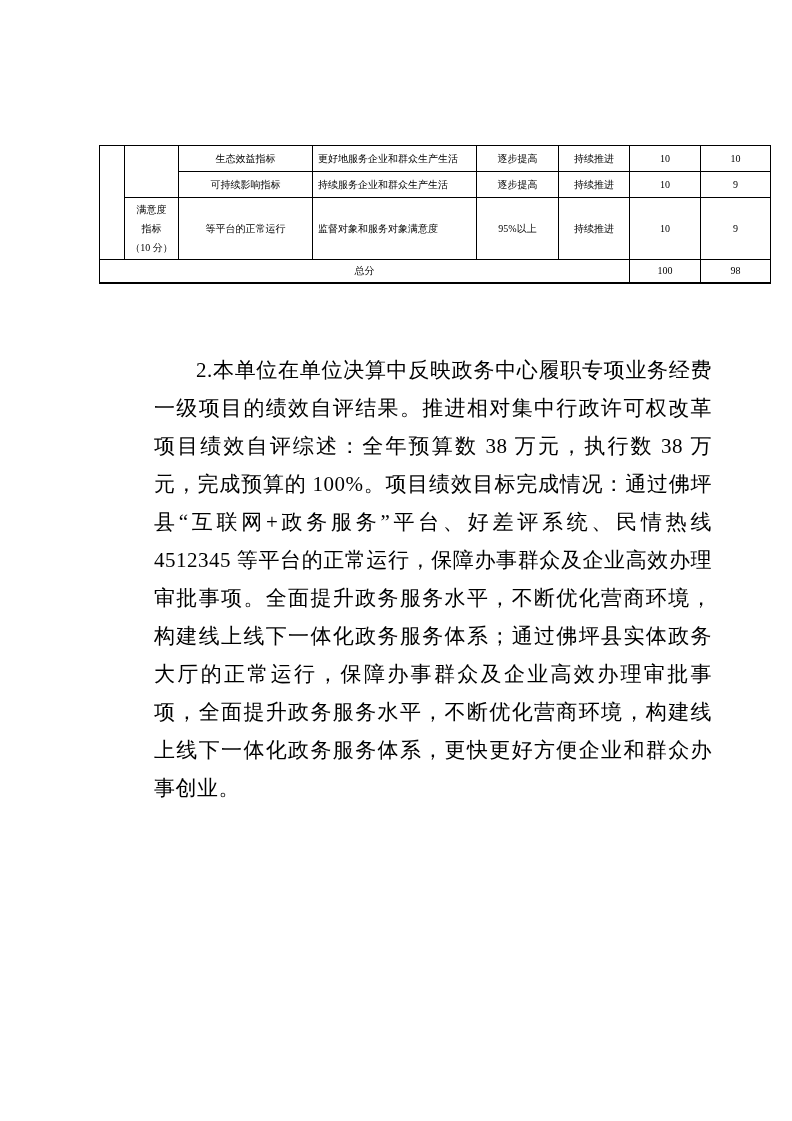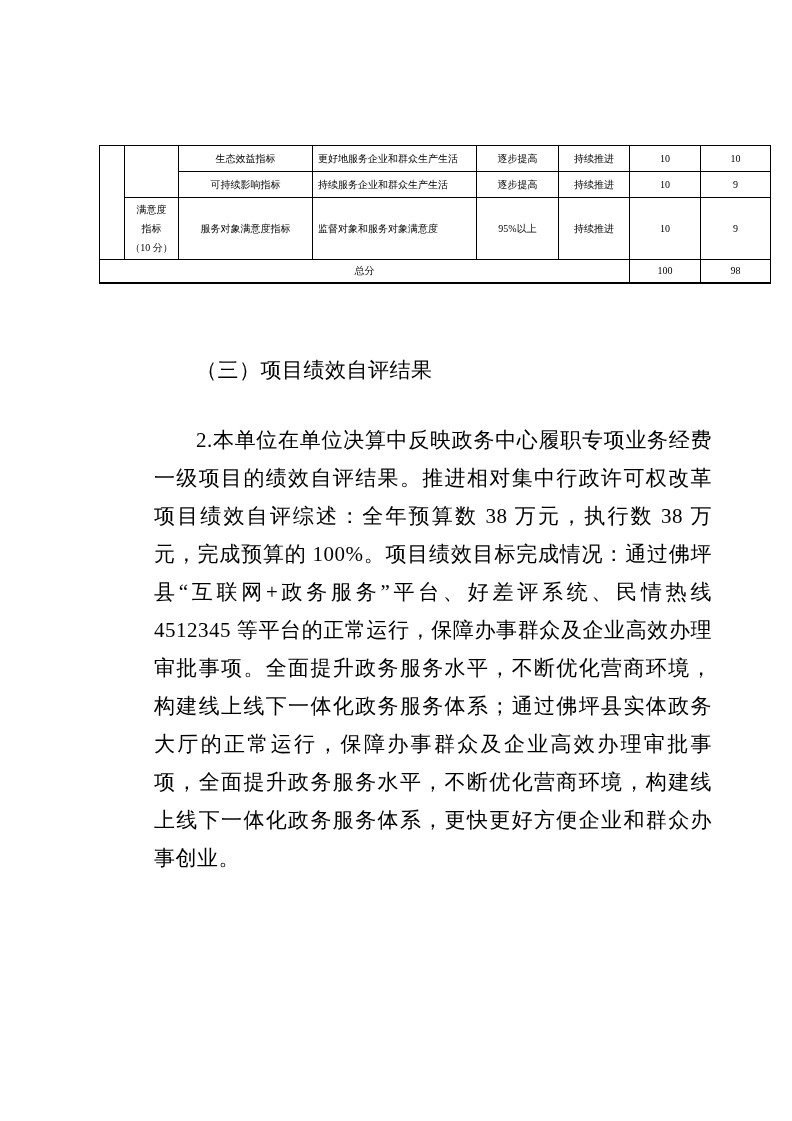--- a/index.html
+++ b/index.html
@@ -104,36 +104,35 @@
         <td class="cell-left">持续服务企业和群众生产生活</td>
         <td>逐步提高</td>
         <td>持续推进</td>
         <td>10</td>
         <td>9</td>
       </tr>
       <tr class="row-tall">
         <td class="cell-multiline">满意度
 指标
 （10 分）</td>
-        <td>服务对象满意度指标</td>
+        <td>等平台的正常运行</td>
         <td class="cell-left">监督对象和服务对象满意度</td>
         <td>95%以上</td>
         <td>持续推进</td>
         <td>10</td>
         <td>9</td>
       </tr>
       <tr class="row-total">
         <td colspan="6">总分</td>
         <td>100</td>
         <td>98</td>
       </tr>
     </tbody>
   </table>
 
   <div class="body-text">
-    <p>（三）项目绩效自评结果</p>
     <p>2.本单位在单位决算中反映政务中心履职专项业务经费一级项目的绩效自评结果。推进相对集中行政许可权改革项目绩效自评综述：全年预算数 38 万元，执行数 38 万元，完成预算的 100%。项目绩效目标完成情况：通过佛坪县“互联网+政务服务”平台、好差评系统、民情热线 4512345 等平台的正常运行，保障办事群众及企业高效办理审批事项。全面提升政务服务水平，不断优化营商环境，构建线上线下一体化政务服务体系；通过佛坪县实体政务大厅的正常运行，保障办事群众及企业高效办理审批事项，全面提升政务服务水平，不断优化营商环境，构建线上线下一体化政务服务体系，更快更好方便企业和群众办事创业。</p>
   </div>
 
   <div class="report-footer">
   </div>
 
 </div>
 
 </body></html>

